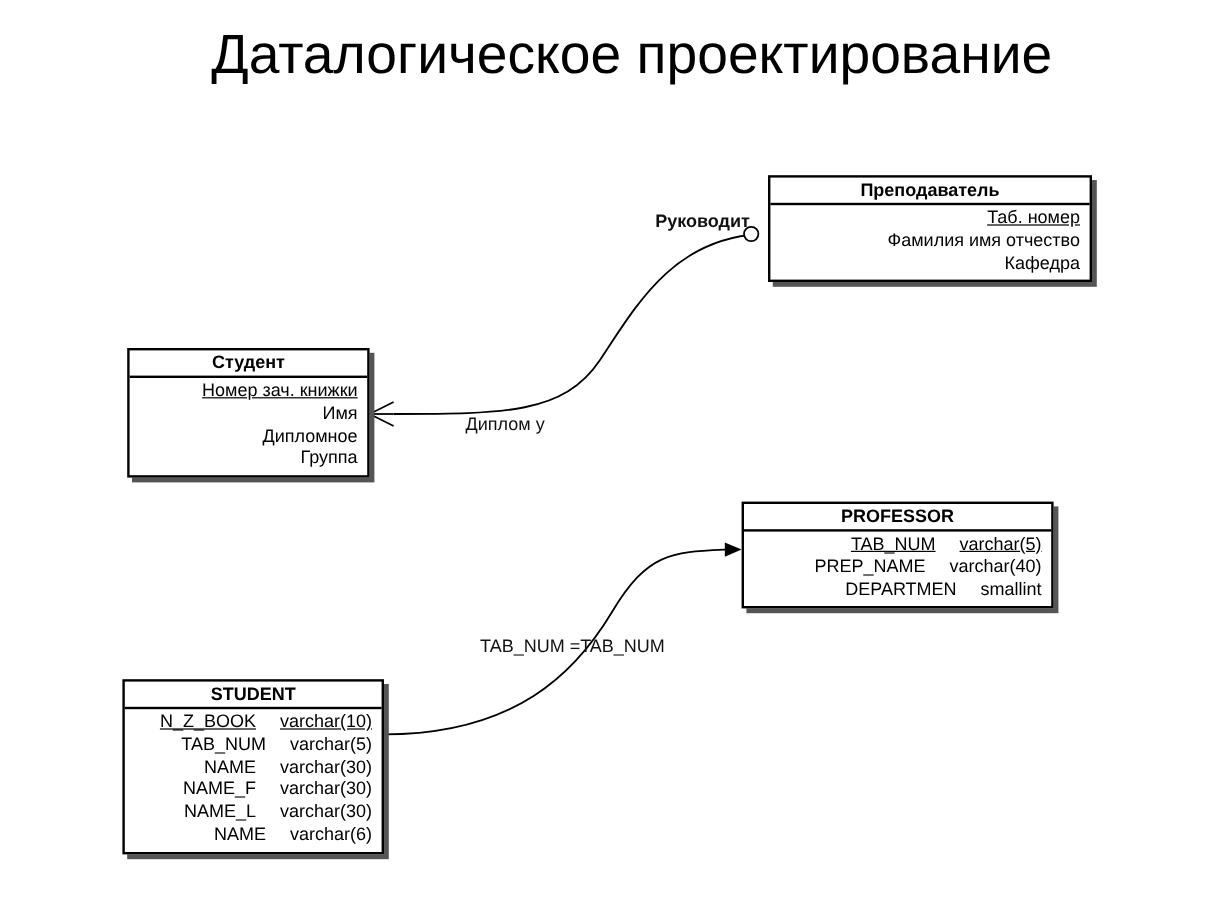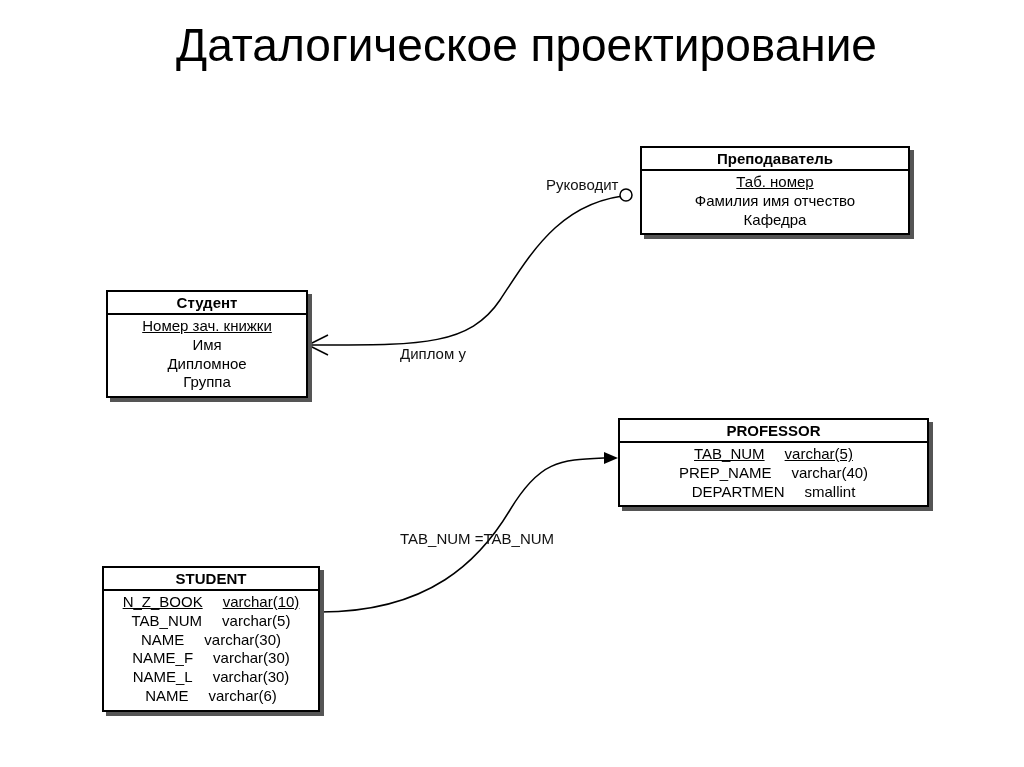--- a/index.html
+++ b/index.html
@@ -40,21 +40,21 @@
     border-bottom: 2px solid #000;
     text-align: center;
     font-weight: bold;
     padding: 2px 8px;
   }
   .entity .body {
     padding: 2px 8px 4px 8px;
   }
   .entity .row {
     display: flex;
-    justify-content: center;
+    justify-content: flex-end;
     gap: 20px;
     line-height: 1.25;
   }
   .entity .ul { text-decoration: underline; }
   .entity .pk { text-decoration: underline; }
   svg.connectors {
     position: absolute;
     top: 0; left: 0;
     width: 1024px; height: 767px;
     pointer-events: none;
@@ -81,22 +81,22 @@
 
     <path d="M328 345 C 420 345, 470 345, 500 300 S 560 200, 632 195" stroke="#000" stroke-width="1.5" fill="none"></path>
 
     <circle cx="626" cy="195" r="6" fill="#fff" stroke="#000" stroke-width="1.5"></circle>
 
     <path d="M320 612 C 430 612, 480 560, 510 510 S 560 460, 606 458" stroke="#000" stroke-width="1.5" fill="none"></path>
 
     <polygon points="618,458 604,452 604,464" fill="#000"></polygon>
   </svg>
 
-  <div class="rel-label" style="left:546px; top:176px;">Руководит</div>
-  <div class="rel-label" style="left:400px; top:345px;">Диплом у</div>
+  <div class="rel-label" style="left:546px; top:176px;font-weight:bold;">Руководит</div>
+  <div class="rel-label" style="left:388px; top:345px;">Диплом у</div>
   <div class="rel-label" style="left:400px; top:530px;">TAB_NUM =TAB_NUM</div>
 
   <div class="entity" style="left:640px; top:146px; width:270px;">
     <div class="hdr">Преподаватель</div>
     <div class="body">
       <div class="row">
           <span class="ul">Таб. номер</span>
         </div>
       <div class="row">
           <span>Фамилия  имя  отчество</span>
@@ -118,21 +118,21 @@
         </div>
       <div class="row">
           <span>Дипломное</span>
         </div>
       <div class="row">
           <span>Группа</span>
         </div>
     </div>
   </div>
 
-  <div class="entity" style="left:618px; top:418px; width:311px;">
+  <div class="entity" style="left:618px; top:418px; width:260px;">
     <div class="hdr">PROFESSOR</div>
     <div class="body">
       <div class="row">
           <span class="pk">TAB_NUM</span>
           <span class="pk">varchar(5)</span>
         </div>
       <div class="row">
           <span>PREP_NAME</span>
           <span>varchar(40)</span>
         </div>

